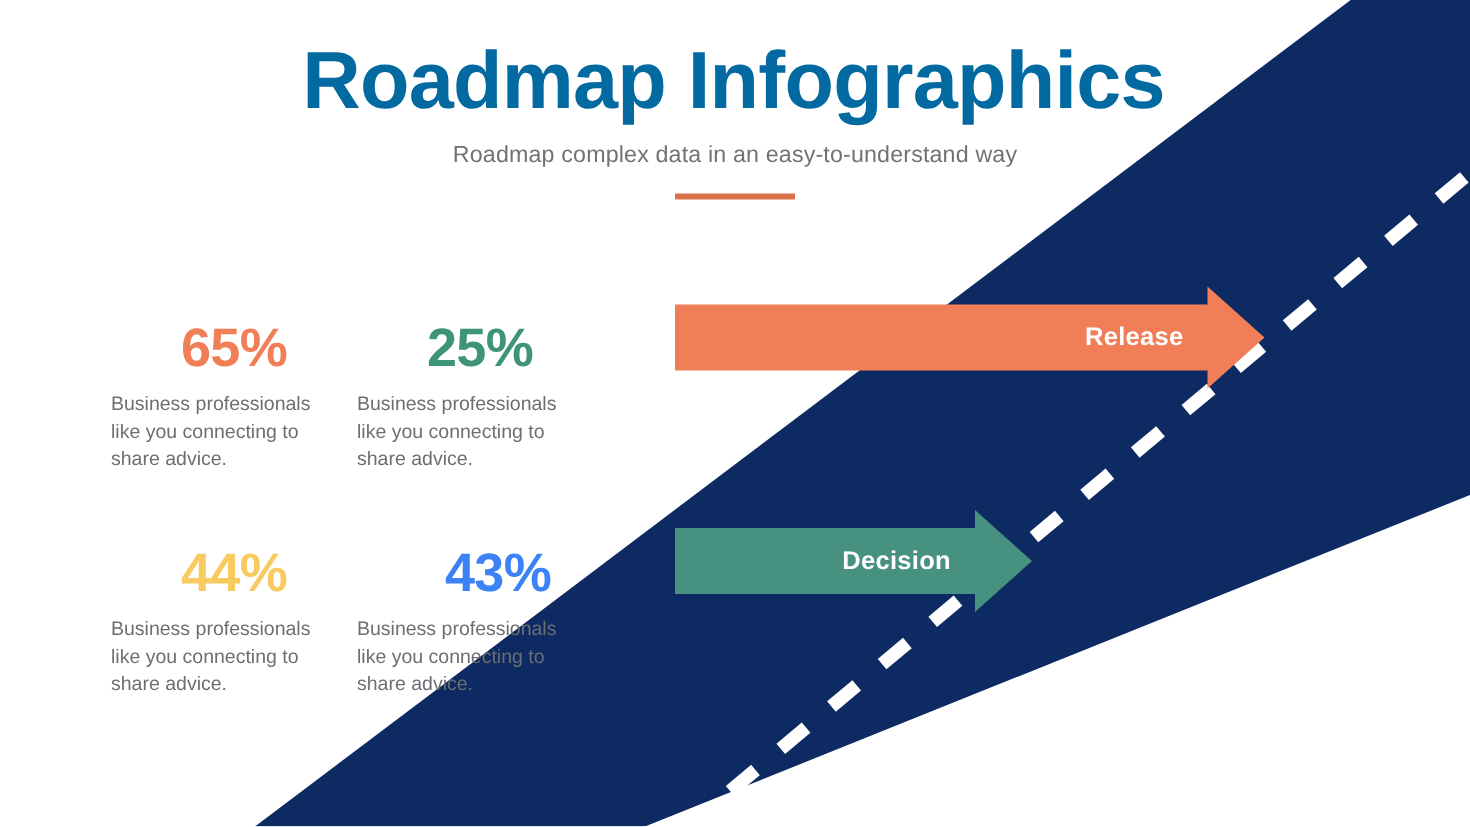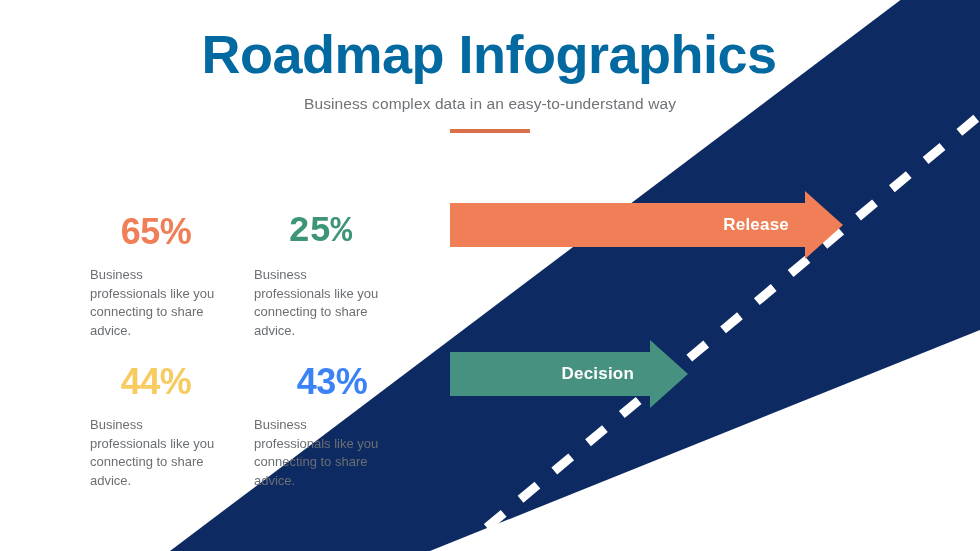--- a/index.html
+++ b/index.html
@@ -80,21 +80,21 @@
     font-weight: bold;
     line-height: 1;
     margin: 0 0 10px 0;
     letter-spacing: -0.5px;
     text-align: center;
   }
   .stat-desc {
     font-size: 13px;
     color: #6b6f73;
     line-height: 1.44;
-    margin: 16px;
+    margin: 0;
     max-width: 140px;
   }
 
   
   #arrows {
     position: absolute;
     left: 0;
     top: 0;
     width: 980px;
     height: 430px;
@@ -125,33 +125,33 @@
     <g clip-path="url(#slide-clip)">
 
       <polygon id="road-band" points="980,-60 980,330 430,551 170,551" fill="#0e2a62"></polygon>
 
       <line id="lane-dash" x1="1010" y1="90" x2="400" y2="600" stroke="#ffffff" stroke-width="9" stroke-dasharray="22 22" stroke-linecap="butt"></line>
     </g>
   </svg>
 
   <div id="header">
     <h1 id="title">Roadmap Infographics</h1>
-    <p id="subtitle">Business complex data in an easy-to-understand way</p>
+    <p id="subtitle">Roadmap complex data in an easy-to-understand way</p>
     <div id="title-rule"></div>
   </div>
 
   <div id="stats">
 
     <div class="stat">
       <div class="stat-value" style="color: rgb(240, 126, 86);">65%</div>
       <p class="stat-desc">Business professionals like you connecting to share advice.</p>
     </div>
 
     <div class="stat">
-      <div class="stat-value" style="color: rgb(62, 148, 120); font-family: Liberation Mono, monospace;">25%</div>
+      <div class="stat-value" style="color: rgb(62, 148, 120);">25%</div>
       <p class="stat-desc">Business professionals like you connecting to share advice.</p>
     </div>
 
     <div class="stat">
       <div class="stat-value" style="color: rgb(248, 203, 97);">44%</div>
       <p class="stat-desc">Business professionals like you connecting to share advice.</p>
     </div>
 
     <div class="stat">
       <div class="stat-value" style="color: #3b82f6; margin-left: 24px;">43%</div>

